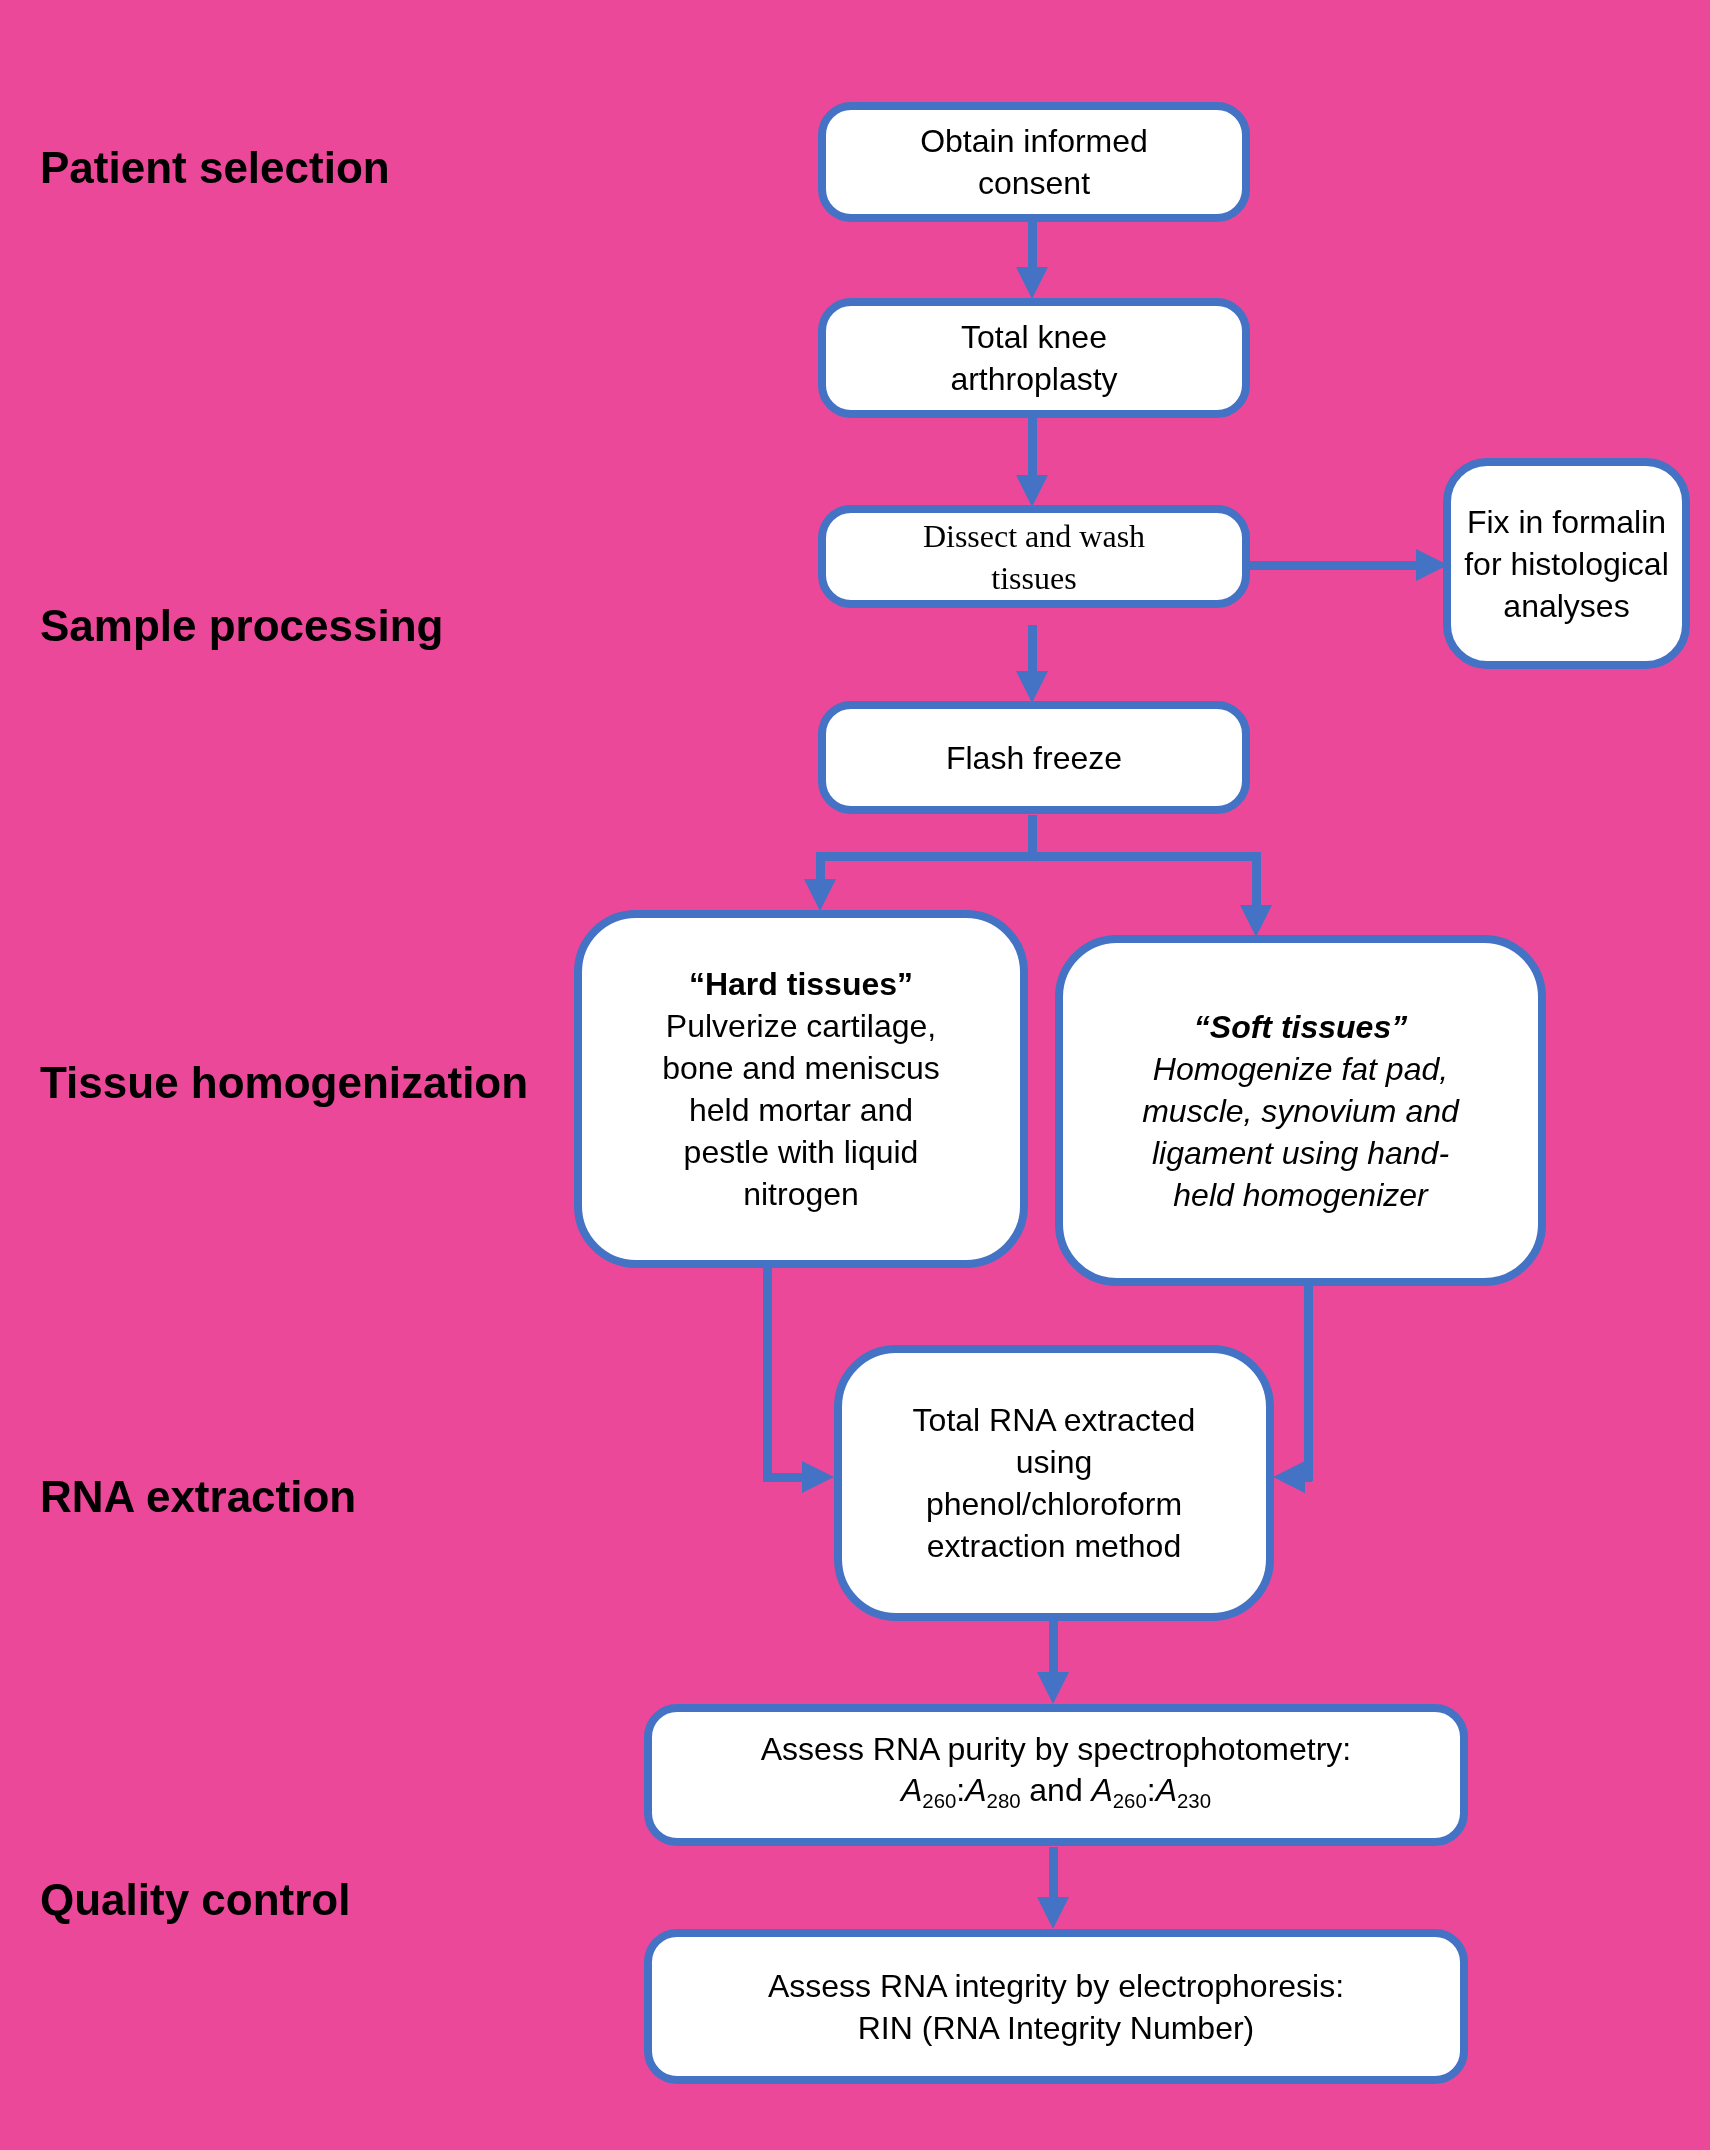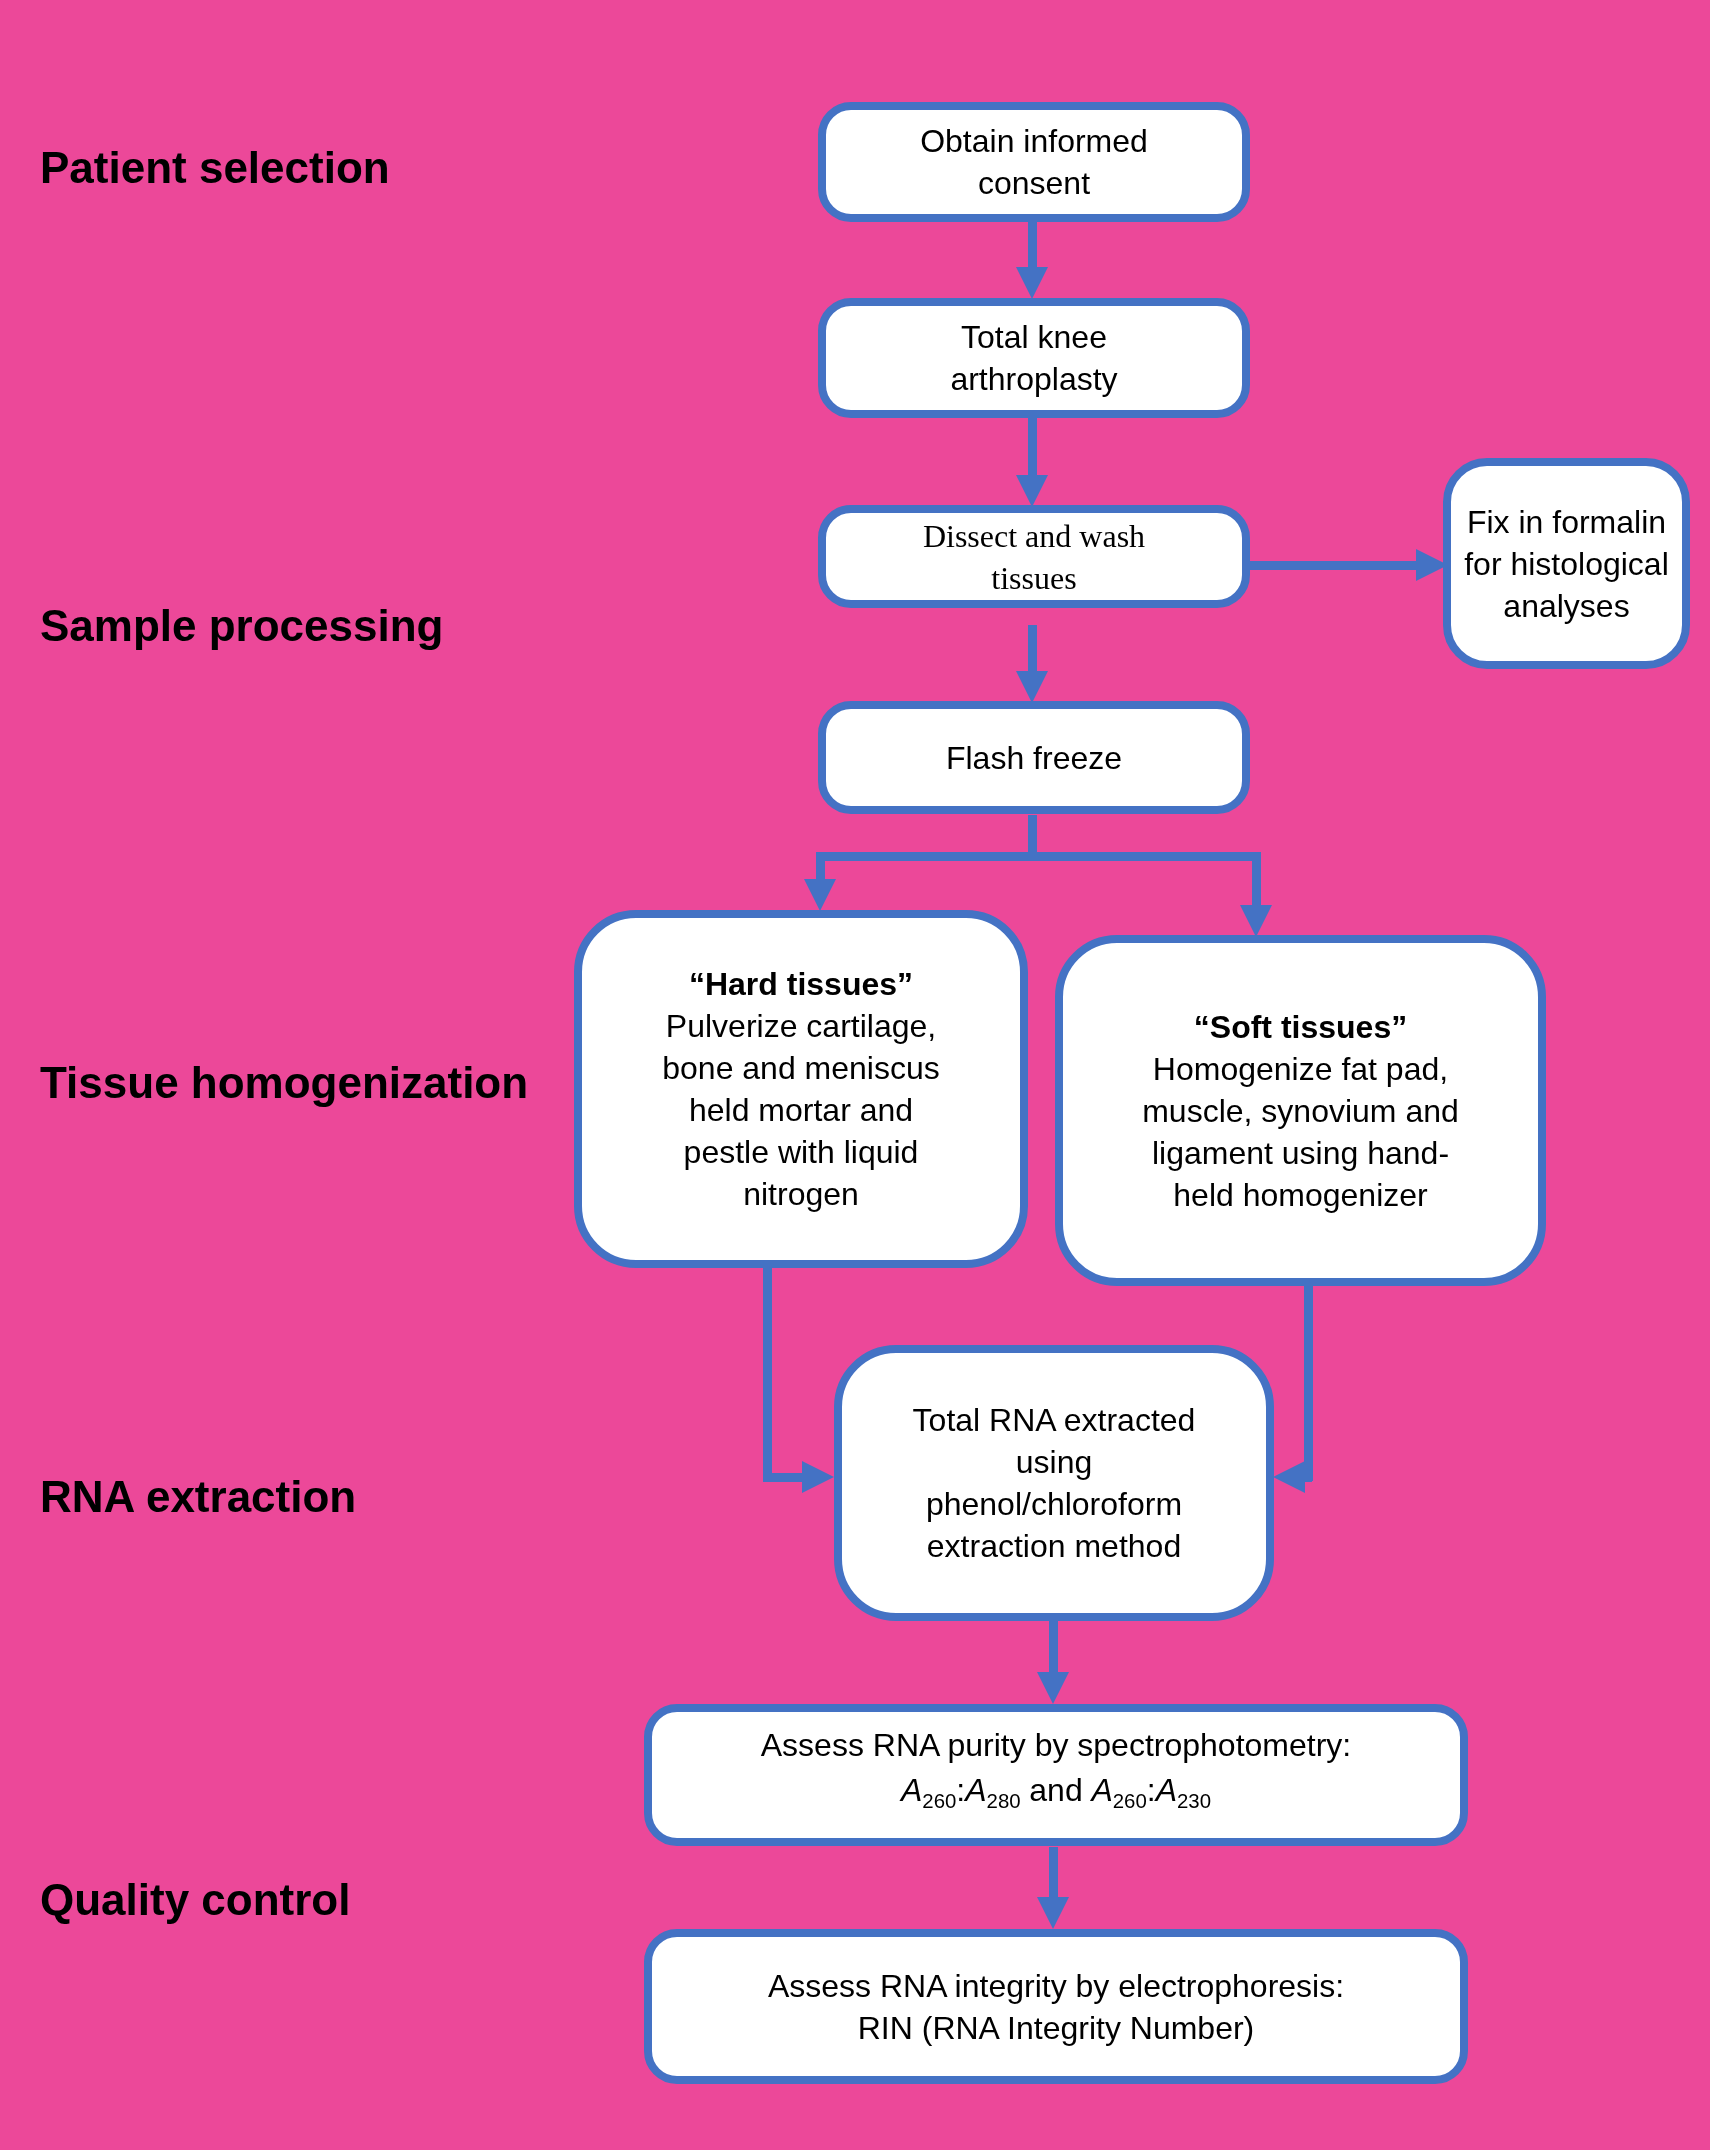--- a/index.html
+++ b/index.html
@@ -30,21 +30,21 @@
     flex-direction: column;
     justify-content: center;
     text-align: center;
     font-size: 32px;
     line-height: 42px;
   }
   .node.big { border-radius: 62px; }
   .node.mid { border-radius: 44px; }
   .node .ln { white-space: nowrap; }
   .node .ttl { font-weight: bold; }
-  .formula { line-height: 48px; }
+  .formula { line-height: 40px; }
   .formula i { font-style: italic; }
   .formula sub { font-size: 20.4px; vertical-align: sub; }
   .formula .conj { padding: 0 8.7px; }
   .vl, .hl { position: absolute; background: #4472C4; }
   .vl { width: 8.7px; }
   .hl { height: 8.7px; }
   .hd { position: absolute; width: 0; height: 0; }
   .hd.down {
     border-left: 16px solid transparent;
     border-right: 16px solid transparent;
@@ -118,21 +118,21 @@
 
   <div class="node big" style="left:574px; top:910px; width:454px; height:358px;">
     <div class="ln ttl">“Hard tissues”</div>
     <div class="ln">Pulverize cartilage,</div>
     <div class="ln">bone and meniscus</div>
     <div class="ln">held mortar and</div>
     <div class="ln">pestle with liquid</div>
     <div class="ln">nitrogen</div>
   </div>
 
-  <div class="node big" style="left:1055px; top:935px; width:491px; height:351px;">
+  <div class="node big" style="left:1055px; top:935px; width:491px; height:351px;font-style:italic;">
     <div class="ln ttl">“Soft tissues”</div>
     <div class="ln">Homogenize fat pad,</div>
     <div class="ln">muscle, synovium and</div>
     <div class="ln">ligament using hand-</div>
     <div class="ln">held homogenizer</div>
   </div>
 
   <div class="vl" style="left:763px; top:1268px; height:213px;"></div>
   <div class="hl" style="left:763px; top:1473px; width:41px;"></div>
   <div class="hd right" style="left:802px; top:1461px;"></div>

